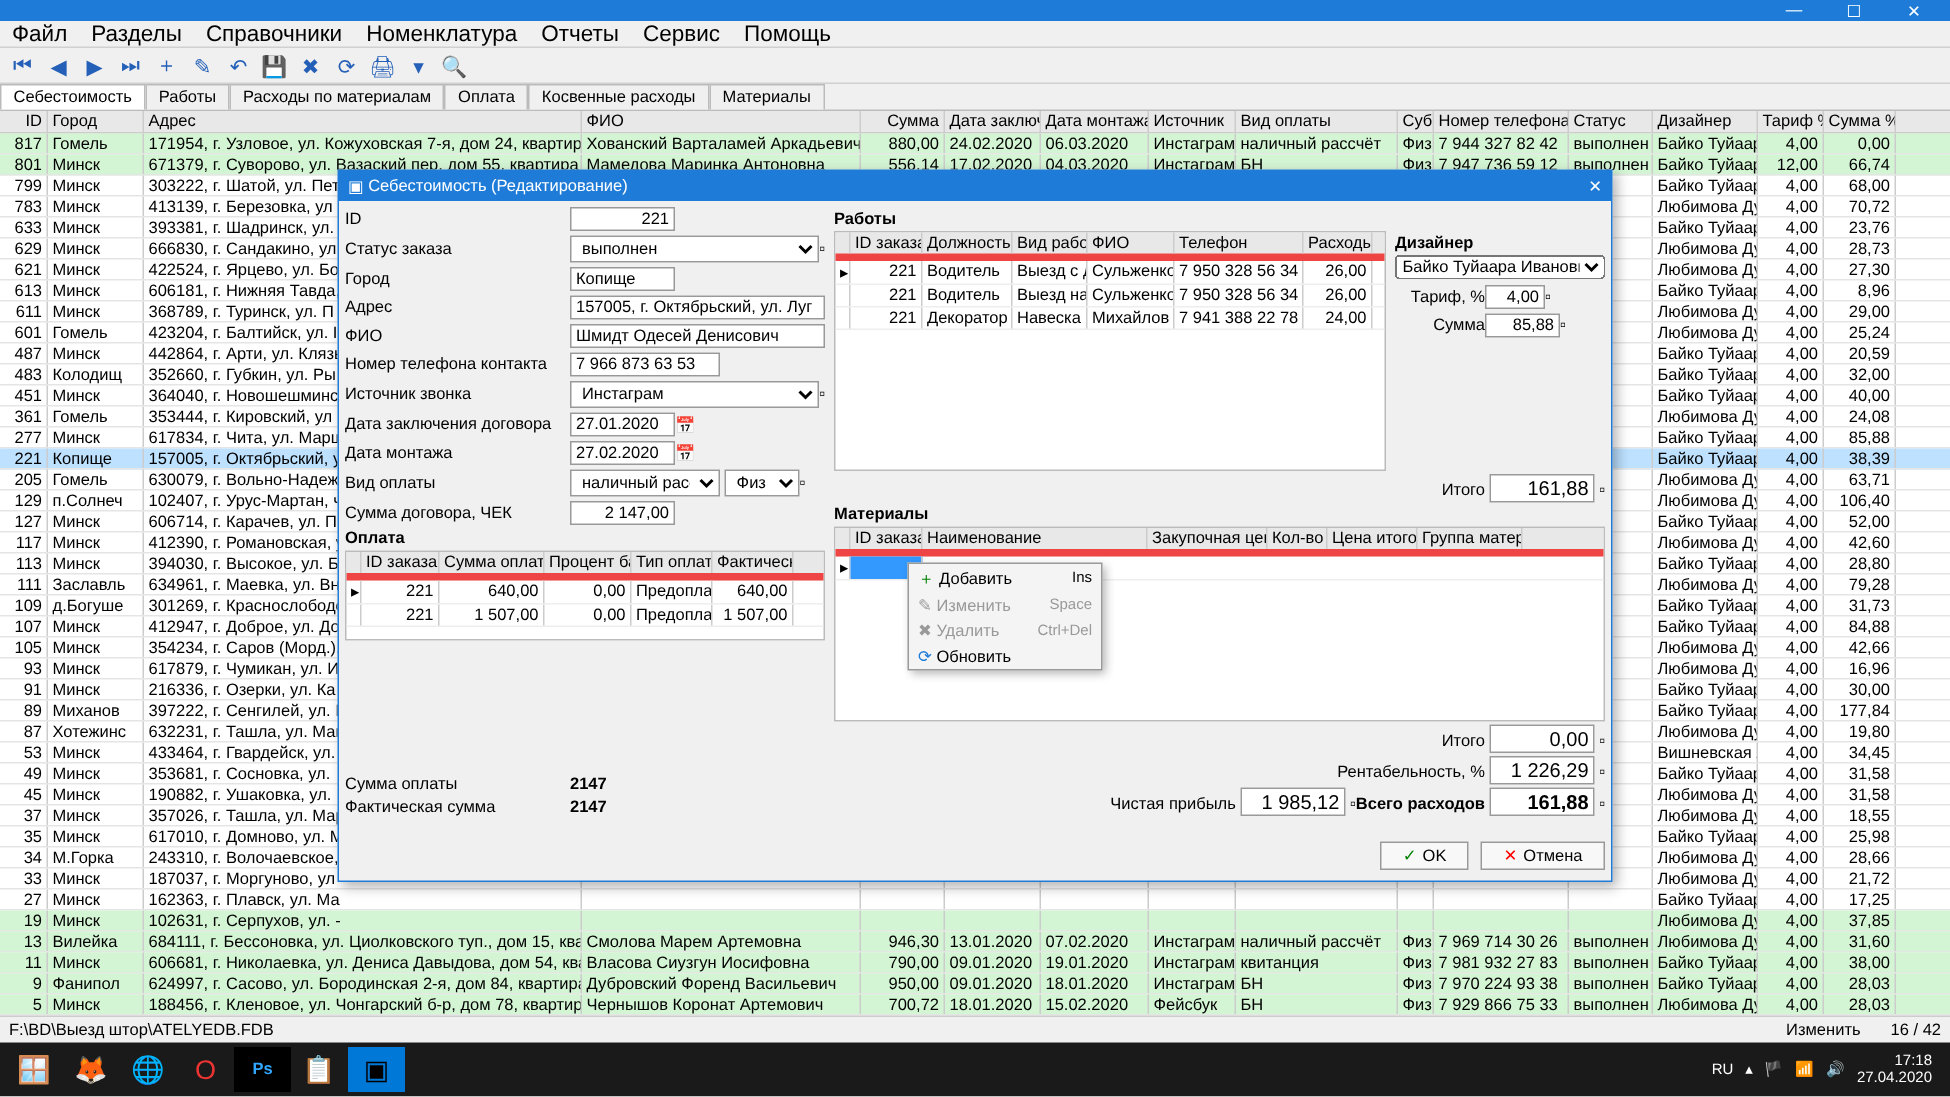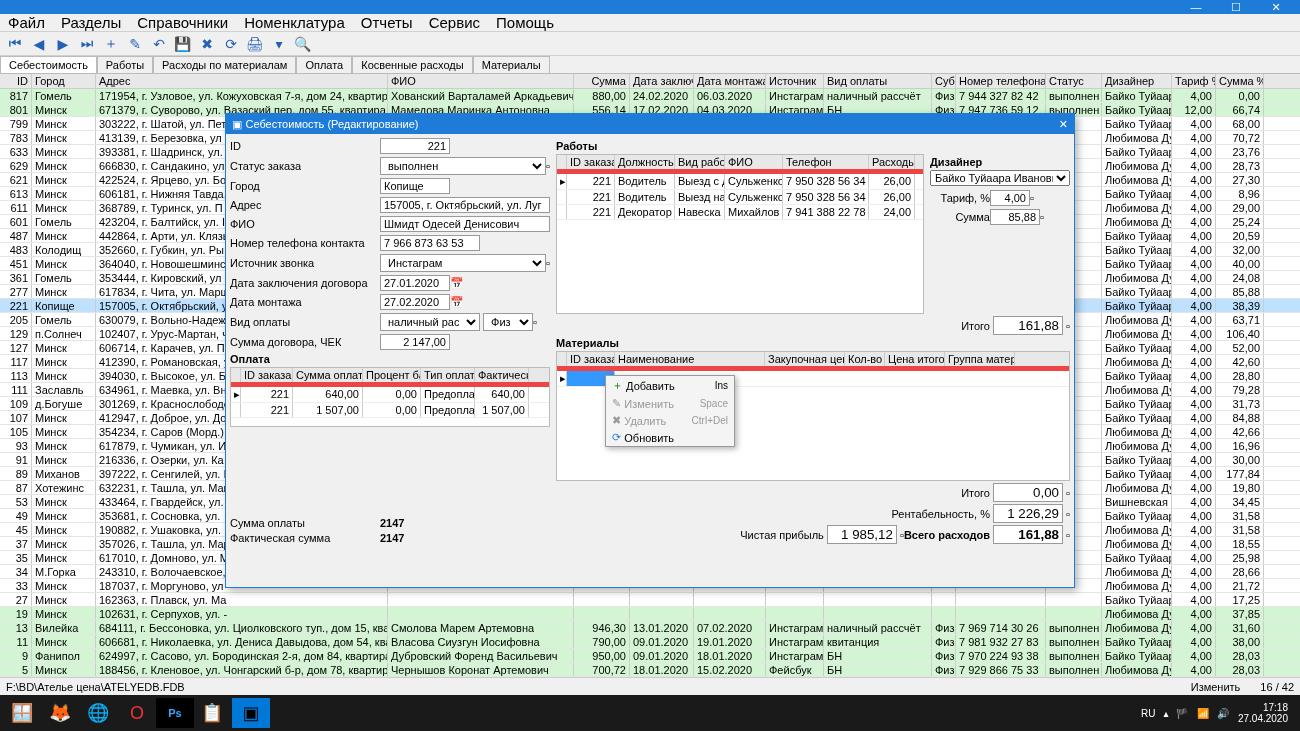--- a/index.html
+++ b/index.html
@@ -1030,31 +1030,35 @@
       <div class="footer-row">
         <span><span>Рентабельность, %</span> <input value="1 226,29" style=""> ▫</span>
         <span></span>
       </div>
       <div class="footer-row">
         <span><span>Чистая прибыль</span> <input value="1 985,12" style=""> ▫</span>
         <span><b>Всего расходов</b> <input style="font-weight: bold;" value="161,88"> ▫</span>
       </div>
     </div>
   </div>
+  <div class="btnrow">
+    <button class="btn ok">OK</button>
+    <button class="btn cancel">Отмена</button>
+  </div>
 </div>
 
 <div class="ctxmenu">
   <div><span style="color:green">＋</span>&nbsp;<span>Добавить</span><span class="key">Ins</span></div>
   <div class="dis"><span>✎</span>&nbsp;<span>Изменить</span><span class="key">Space</span></div>
   <div class="dis"><span>✖</span>&nbsp;<span>Удалить</span><span class="key">Ctrl+Del</span></div>
   <div><span style="color:#1e7cd8">⟳</span>&nbsp;<span>Обновить</span></div>
 </div>
 
 <div class="status">
-  <span>F:\BD\Ателье цена\ATELYEDB.FDB</span>
+  <span>F:\BD\Выезд штор\ATELYEDB.FDB</span>
   <div class="r">
     <span>Изменить</span>
     <span>16 / 42</span>
   </div>
 </div>
 
 <div class="taskbar">
   <div class="ico">🪟</div>
   <div class="ico">🦊</div>
   <div class="ico">🌐</div>

